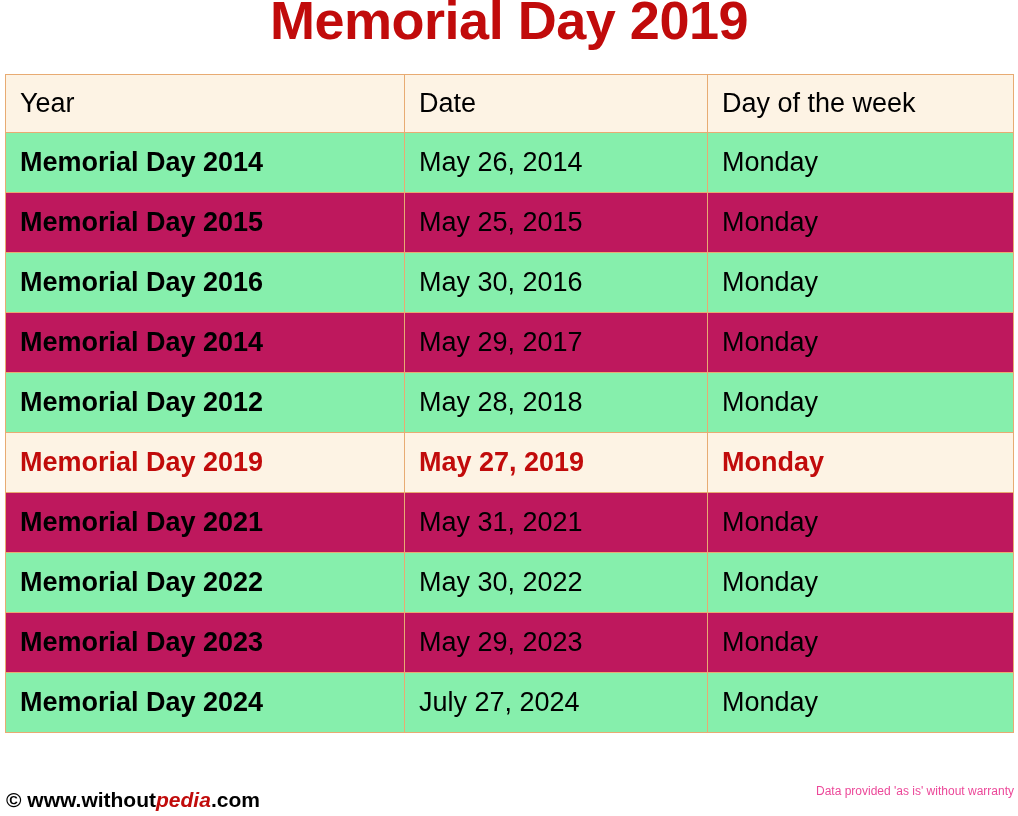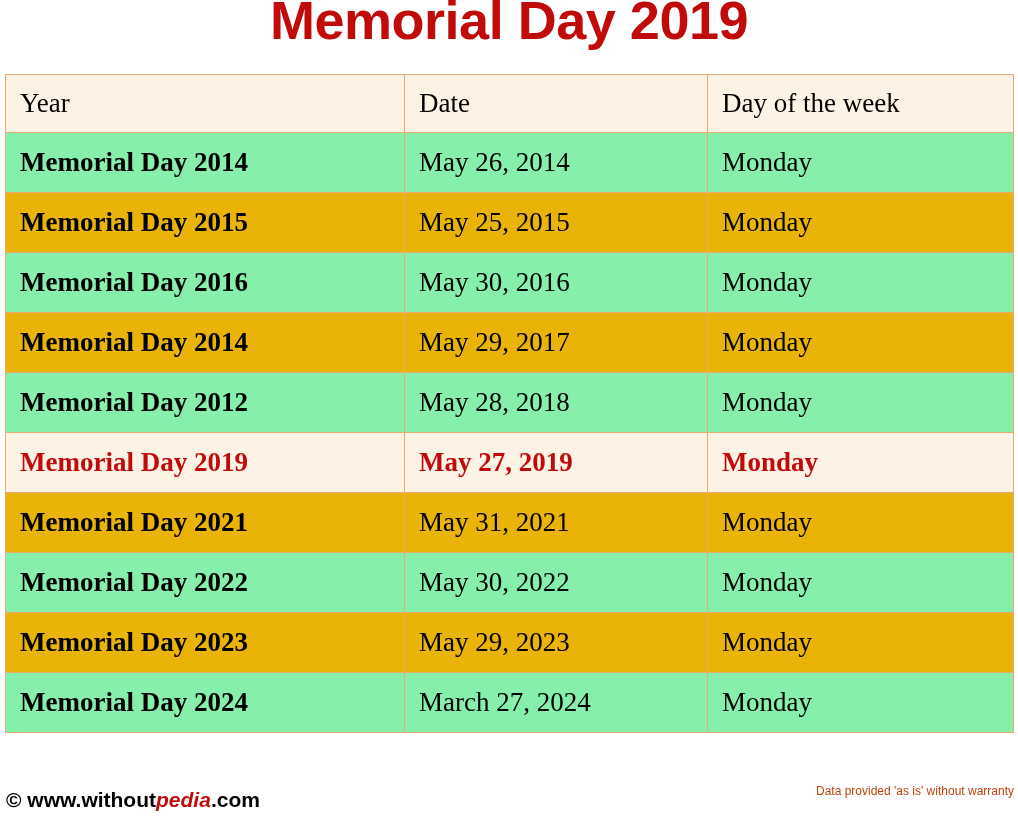--- a/index.html
+++ b/index.html
@@ -55,33 +55,33 @@
   .cal-table th,
   .cal-table td {
     border: 1px solid #E8AB72;
     height: 59px;
     padding: 0 0 0 14px;
     vertical-align: middle;
     font-size: 27px;
     line-height: 1.1;
     color: #000000;
     text-align: left;
-    font-family: Liberation Serif, serif;
+    font-family: Liberation Sans, sans-serif;
     white-space: nowrap;
     overflow: hidden;
   }
 
   .cal-table thead th {
     background: #FDF3E4;
     font-weight: normal;
     height: 57px;
   }
 
   tr.row-white td { background: #86efac; }
-  tr.row-cream td { background: #eab308; }
+  tr.row-cream td { background: #be185d; }
 
   td.col-year { font-weight: bold; }
 
   tr.row-highlight td {
     color: #C10B0B;
     font-weight: bold;
     background: #FDF3E4;
   }
 
   
@@ -109,21 +109,21 @@
   .footer-left .brand-red {
     color: #C10B0B;
     font-style: italic;
     font-weight: bold;
   }
   .footer-right {
     position: absolute;
     right: 4px;
     top: -4px;
     font-size: 12px;
-    color: #c2410c;
+    color: #ec4899;
     white-space: nowrap;
     font-family: "Liberation Sans Narrow", "Liberation Sans", sans-serif;
   }
 </style>
 </head>
 <body>
 
 <div class="page">
 
   <div class="title">Memorial Day 2019</div>
@@ -182,21 +182,21 @@
           <td class="col-date">May 30, 2022</td>
           <td class="col-day">Monday</td>
         </tr>
         <tr class="row-cream">
           <td class="col-year">Memorial Day 2023</td>
           <td class="col-date">May 29, 2023</td>
           <td class="col-day">Monday</td>
         </tr>
         <tr class="row-white">
           <td class="col-year">Memorial Day 2024</td>
-          <td class="col-date">March 27, 2024</td>
+          <td class="col-date">July 27, 2024</td>
           <td class="col-day">Monday</td>
         </tr>
       </tbody>
   </table>
 
   <div class="footer">
     <div class="footer-left">
       <span class="copy">©</span><span> www.without</span><span class="brand-red">pedia</span><span>.com</span>
     </div>
     <div class="footer-right">Data provided 'as is' without warranty</div>

